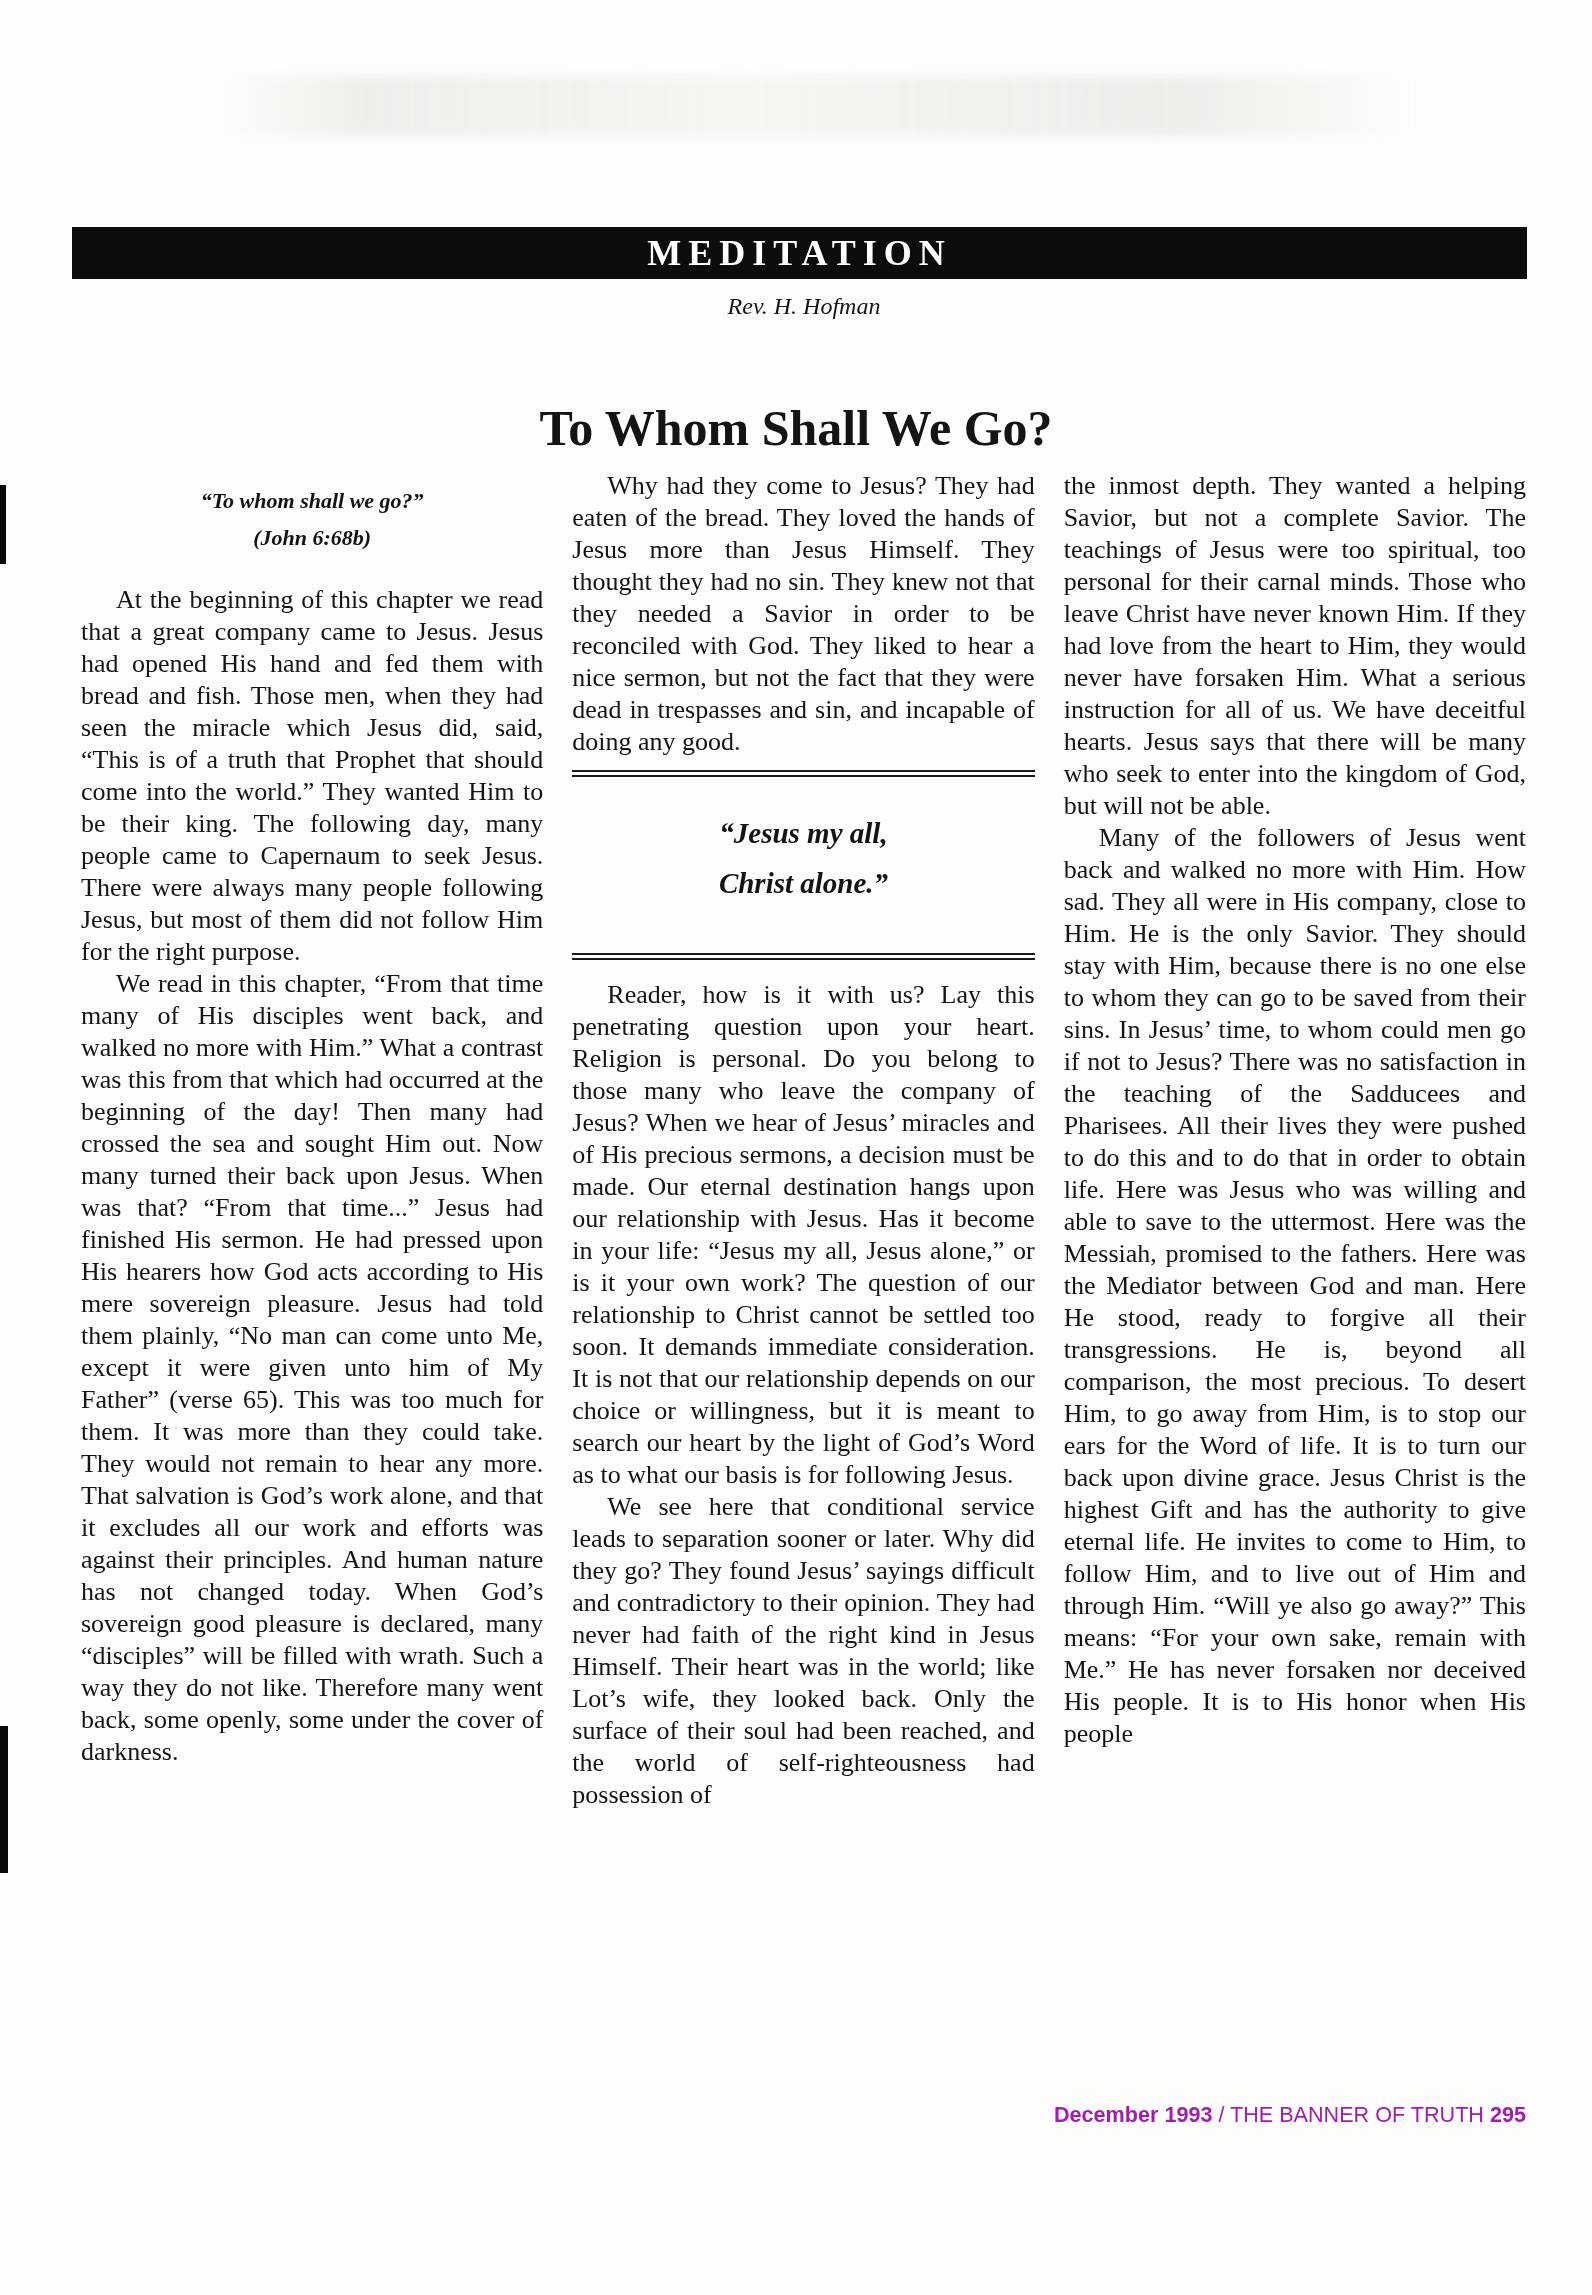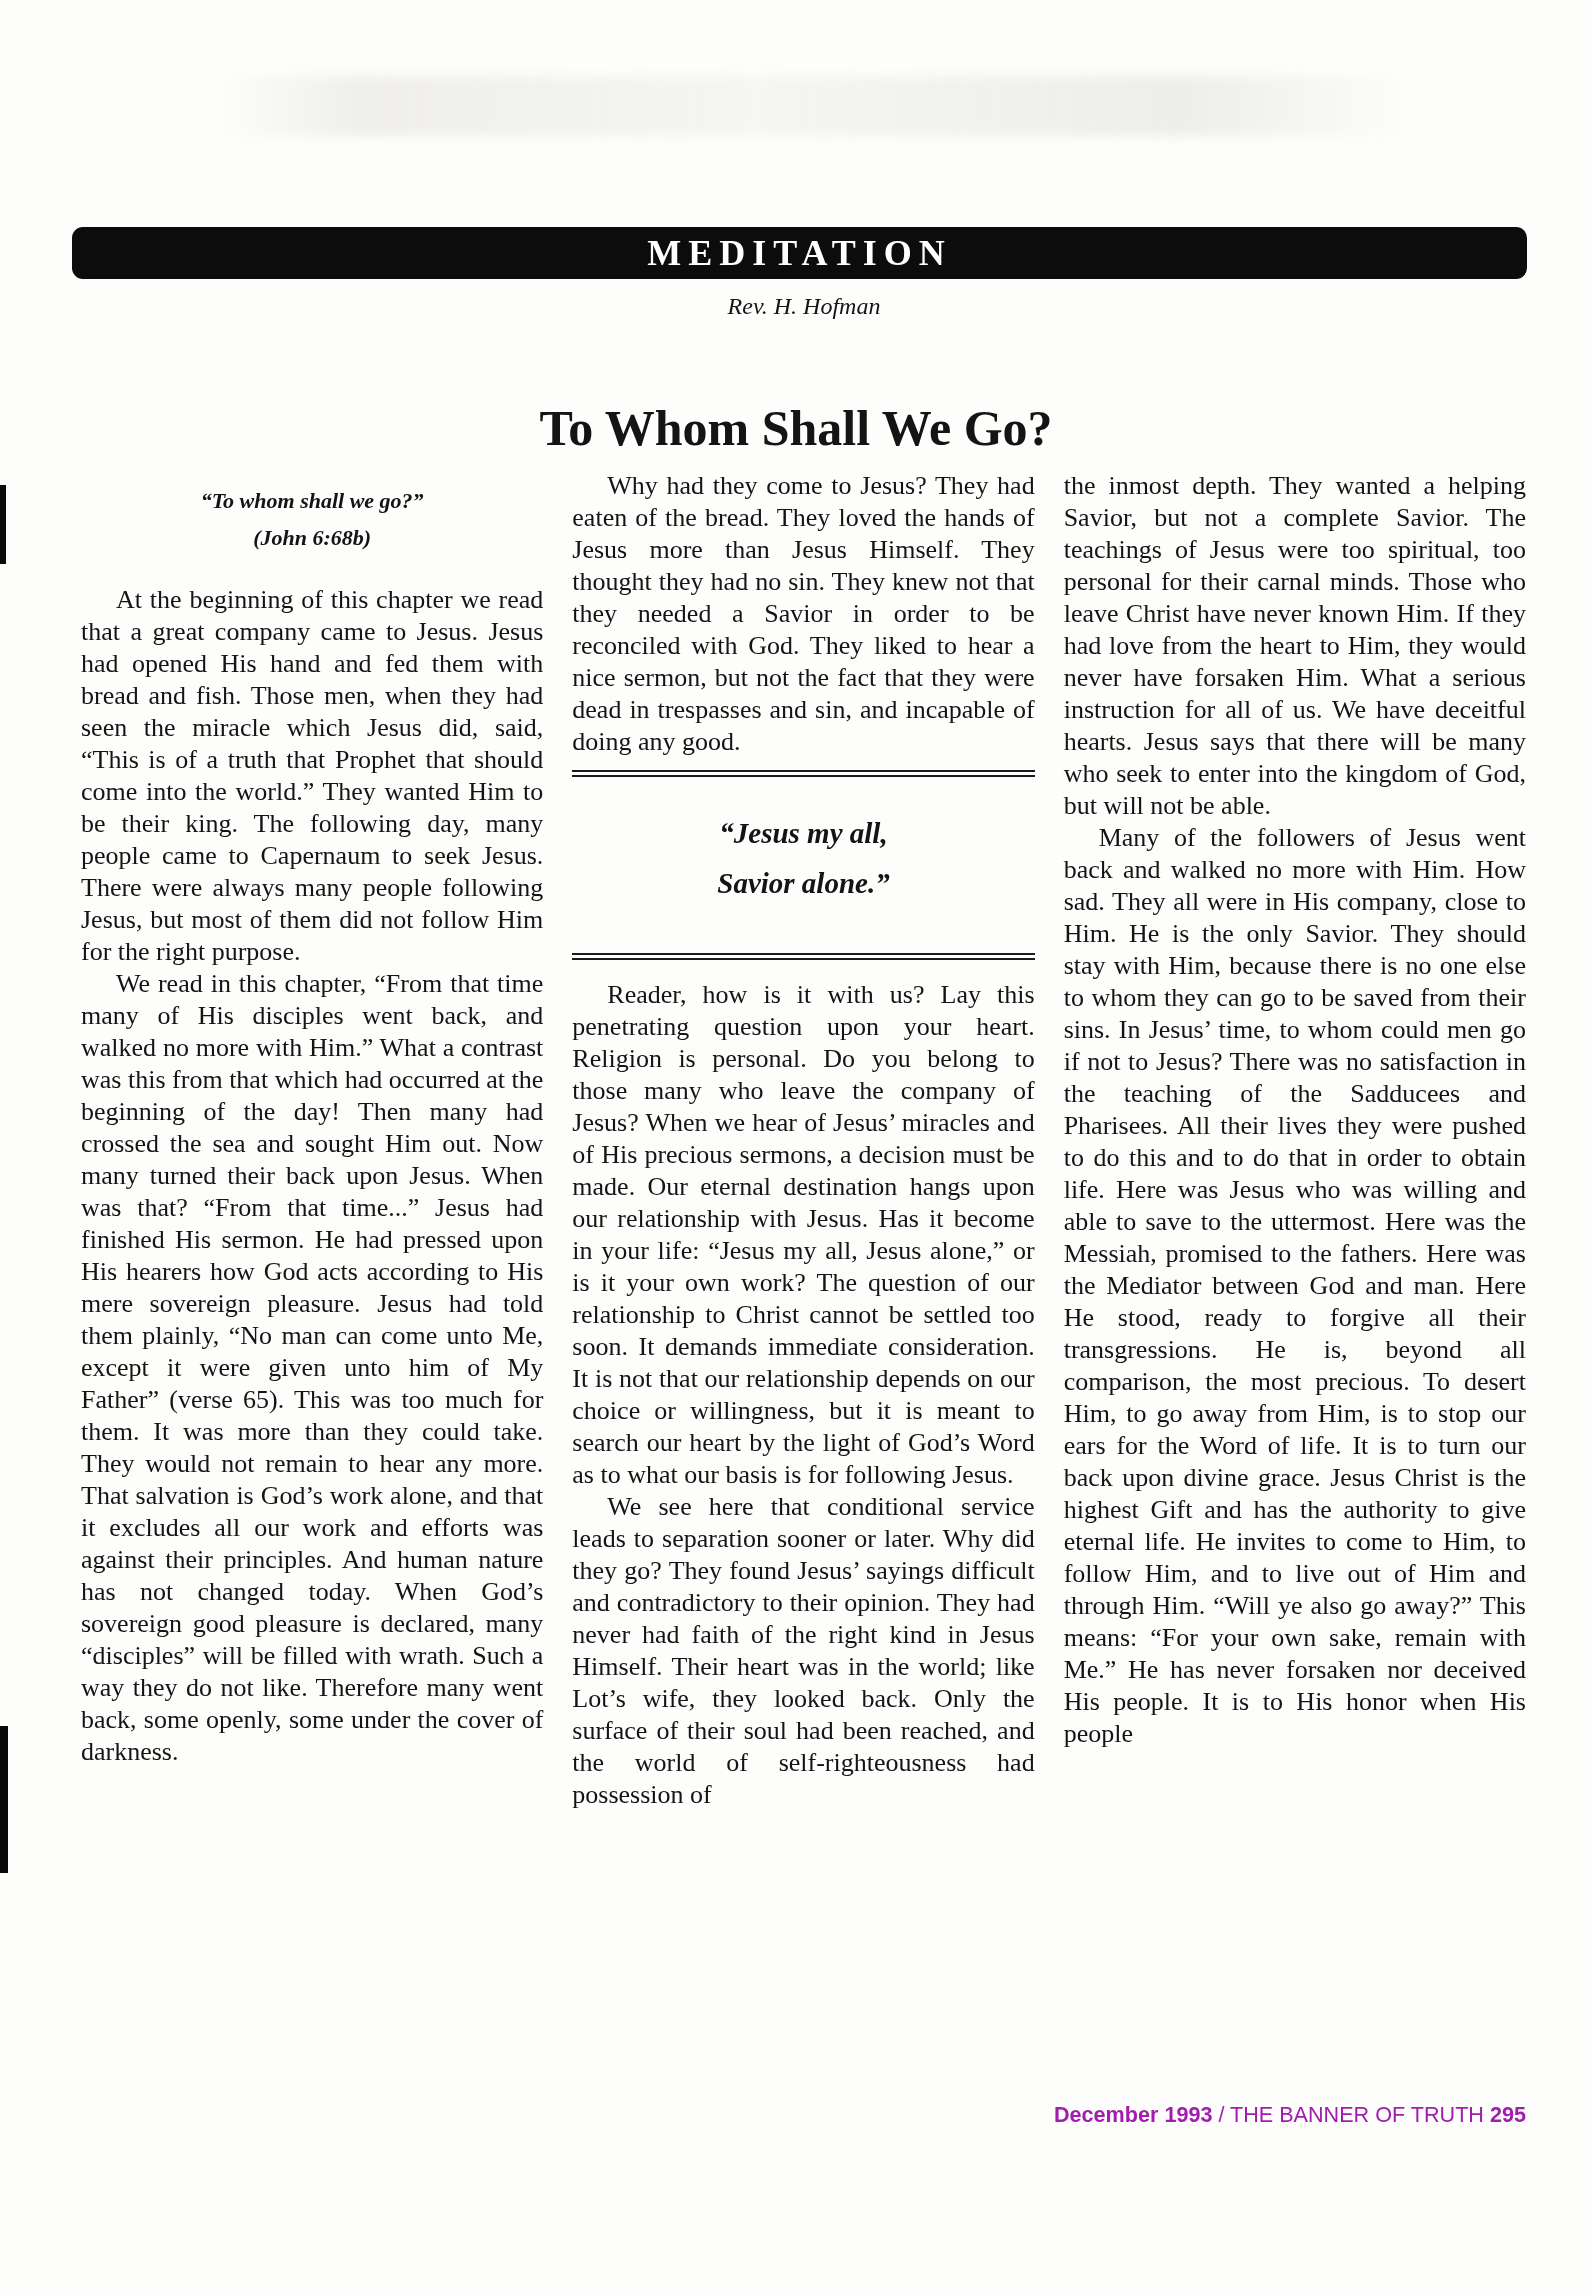--- a/index.html
+++ b/index.html
@@ -27,21 +27,21 @@
     filter: blur(5.2px);
   }
   .artifact { position: absolute; left: 0; background: #0a0a0a; }
   .artifact.a1 { top: 485px; width: 6px; height: 79px; }
   .artifact.a2 { top: 1726px; width: 7.8px; height: 147px; }
 
   .banner {
     position: absolute; left: 72px; top: 227px;
     width: 1455px; height: 52px;
     background: #0c0c0c;
-    display: flex; align-items: center; justify-content: center; border-radius: 11px;
+    display: flex; align-items: center; justify-content: center;
   }
   .banner-title {
     color: #ffffff;
     font-size: 36px; font-weight: 700;
     letter-spacing: 7px;
   }
   .byline {
     position: absolute; left: 0; top: 293px; width: 1592px;
     text-align: center; font-style: italic; font-size: 24px; padding-left: 8px;
   }
@@ -117,21 +117,21 @@
         <div>(John 6:68b)</div>
       </div>
       <p>At the beginning of this chapter we read that a great company came to Jesus. Jesus had opened His hand and fed them with bread and fish. Those men, when they had seen the miracle which Jesus did, said, “This is of a truth that Prophet that should come into the world.” They wanted Him to be their king. The following day, many people came to Capernaum to seek Jesus. There were always many people following Jesus, but most of them did not follow Him for the right purpose.</p>
       <p>We read in this chapter, “From that time many of His disciples went back, and walked no more with Him.” What a contrast was this from that which had occurred at the beginning of the day! Then many had crossed the sea and sought Him out. Now many turned their back upon Jesus. When was that? “From that time...” Jesus had finished His sermon. He had pressed upon His hearers how God acts according to His mere sovereign pleasure. Jesus had told them plainly, “No man can come unto Me, except it were given unto him of My Father” (verse 65). This was too much for them. It was more than they could take. They would not remain to hear any more. That salvation is God’s work alone, and that it excludes all our work and efforts was against their principles. And human nature has not changed today. When God’s sovereign good pleasure is declared, many “disciples” will be filled with wrath. Such a way they do not like. Therefore many went back, some openly, some under the cover of darkness.</p>
     </div>
 
     <div class="col">
       <p>Why had they come to Jesus? They had eaten of the bread. They loved the hands of Jesus more than Jesus Himself. They thought they had no sin. They knew not that they needed a Savior in order to be reconciled with God. They liked to hear a nice sermon, but not the fact that they were dead in trespasses and sin, and incapable of doing any good.</p>
       <div class="pullquote">
         <div>“Jesus my all,</div>
-        <div>Savior alone.”</div>
+        <div>Christ alone.”</div>
       </div>
       <p>Reader, how is it with us? Lay this penetrating question upon your heart. Religion is personal. Do you belong to those many who leave the company of Jesus? When we hear of Jesus’ miracles and of His precious sermons, a decision must be made. Our eternal destination hangs upon our relationship with Jesus. Has it become in your life: “Jesus my all, Jesus alone,” or is it your own work? The question of our relationship to Christ cannot be settled too soon. It demands immediate consideration. It is not that our relationship depends on our choice or willingness, but it is meant to search our heart by the light of God’s Word as to what our basis is for following Jesus.</p>
       <p>We see here that conditional service leads to separation sooner or later. Why did they go?  They found Jesus’ sayings difficult and contradictory to their opinion. They had never had faith of the right kind in Jesus Himself. Their heart was in the world; like Lot’s wife, they looked back. Only the surface of their soul had been reached, and the world of self-righteousness had possession of</p>
     </div>
 
     <div class="col">
       <p class="noindent">the inmost depth. They wanted a helping Savior, but not a complete Savior. The teachings of Jesus were too spiritual, too personal for their carnal minds. Those who leave Christ have never known Him. If they had love from the heart to Him, they would never have forsaken Him. What a serious instruction for all of us. We have deceitful hearts. Jesus says that there will be many who seek to enter into the kingdom of God, but will not be able.</p>
       <p>Many of the followers of Jesus went back and walked no more with Him. How sad. They all were in His company, close to Him. He is the only Savior. They should stay with Him, because there is no one else to whom they can go to be saved from their sins. In Jesus’ time, to whom could men go if not to Jesus? There was no satisfaction in the teaching of the Sadducees and Pharisees. All their lives they were pushed to do this and to do that in order to obtain life. Here was Jesus who was willing and able to save to the uttermost. Here was the Messiah, promised to the fathers. Here was the Mediator between God and man. Here He stood, ready to forgive all their transgressions. He is, beyond all comparison, the most precious. To desert Him, to go away from Him, is to stop our ears for the Word of life. It is to turn our back upon divine grace. Jesus Christ is the highest Gift and has the authority to give eternal life. He invites to come to Him, to follow Him, and to live out of Him and through Him. “Will ye also go away?” This means: “For your own sake, remain with Me.” He has never forsaken nor deceived His people. It is to His honor when His people</p>
     </div>
 

